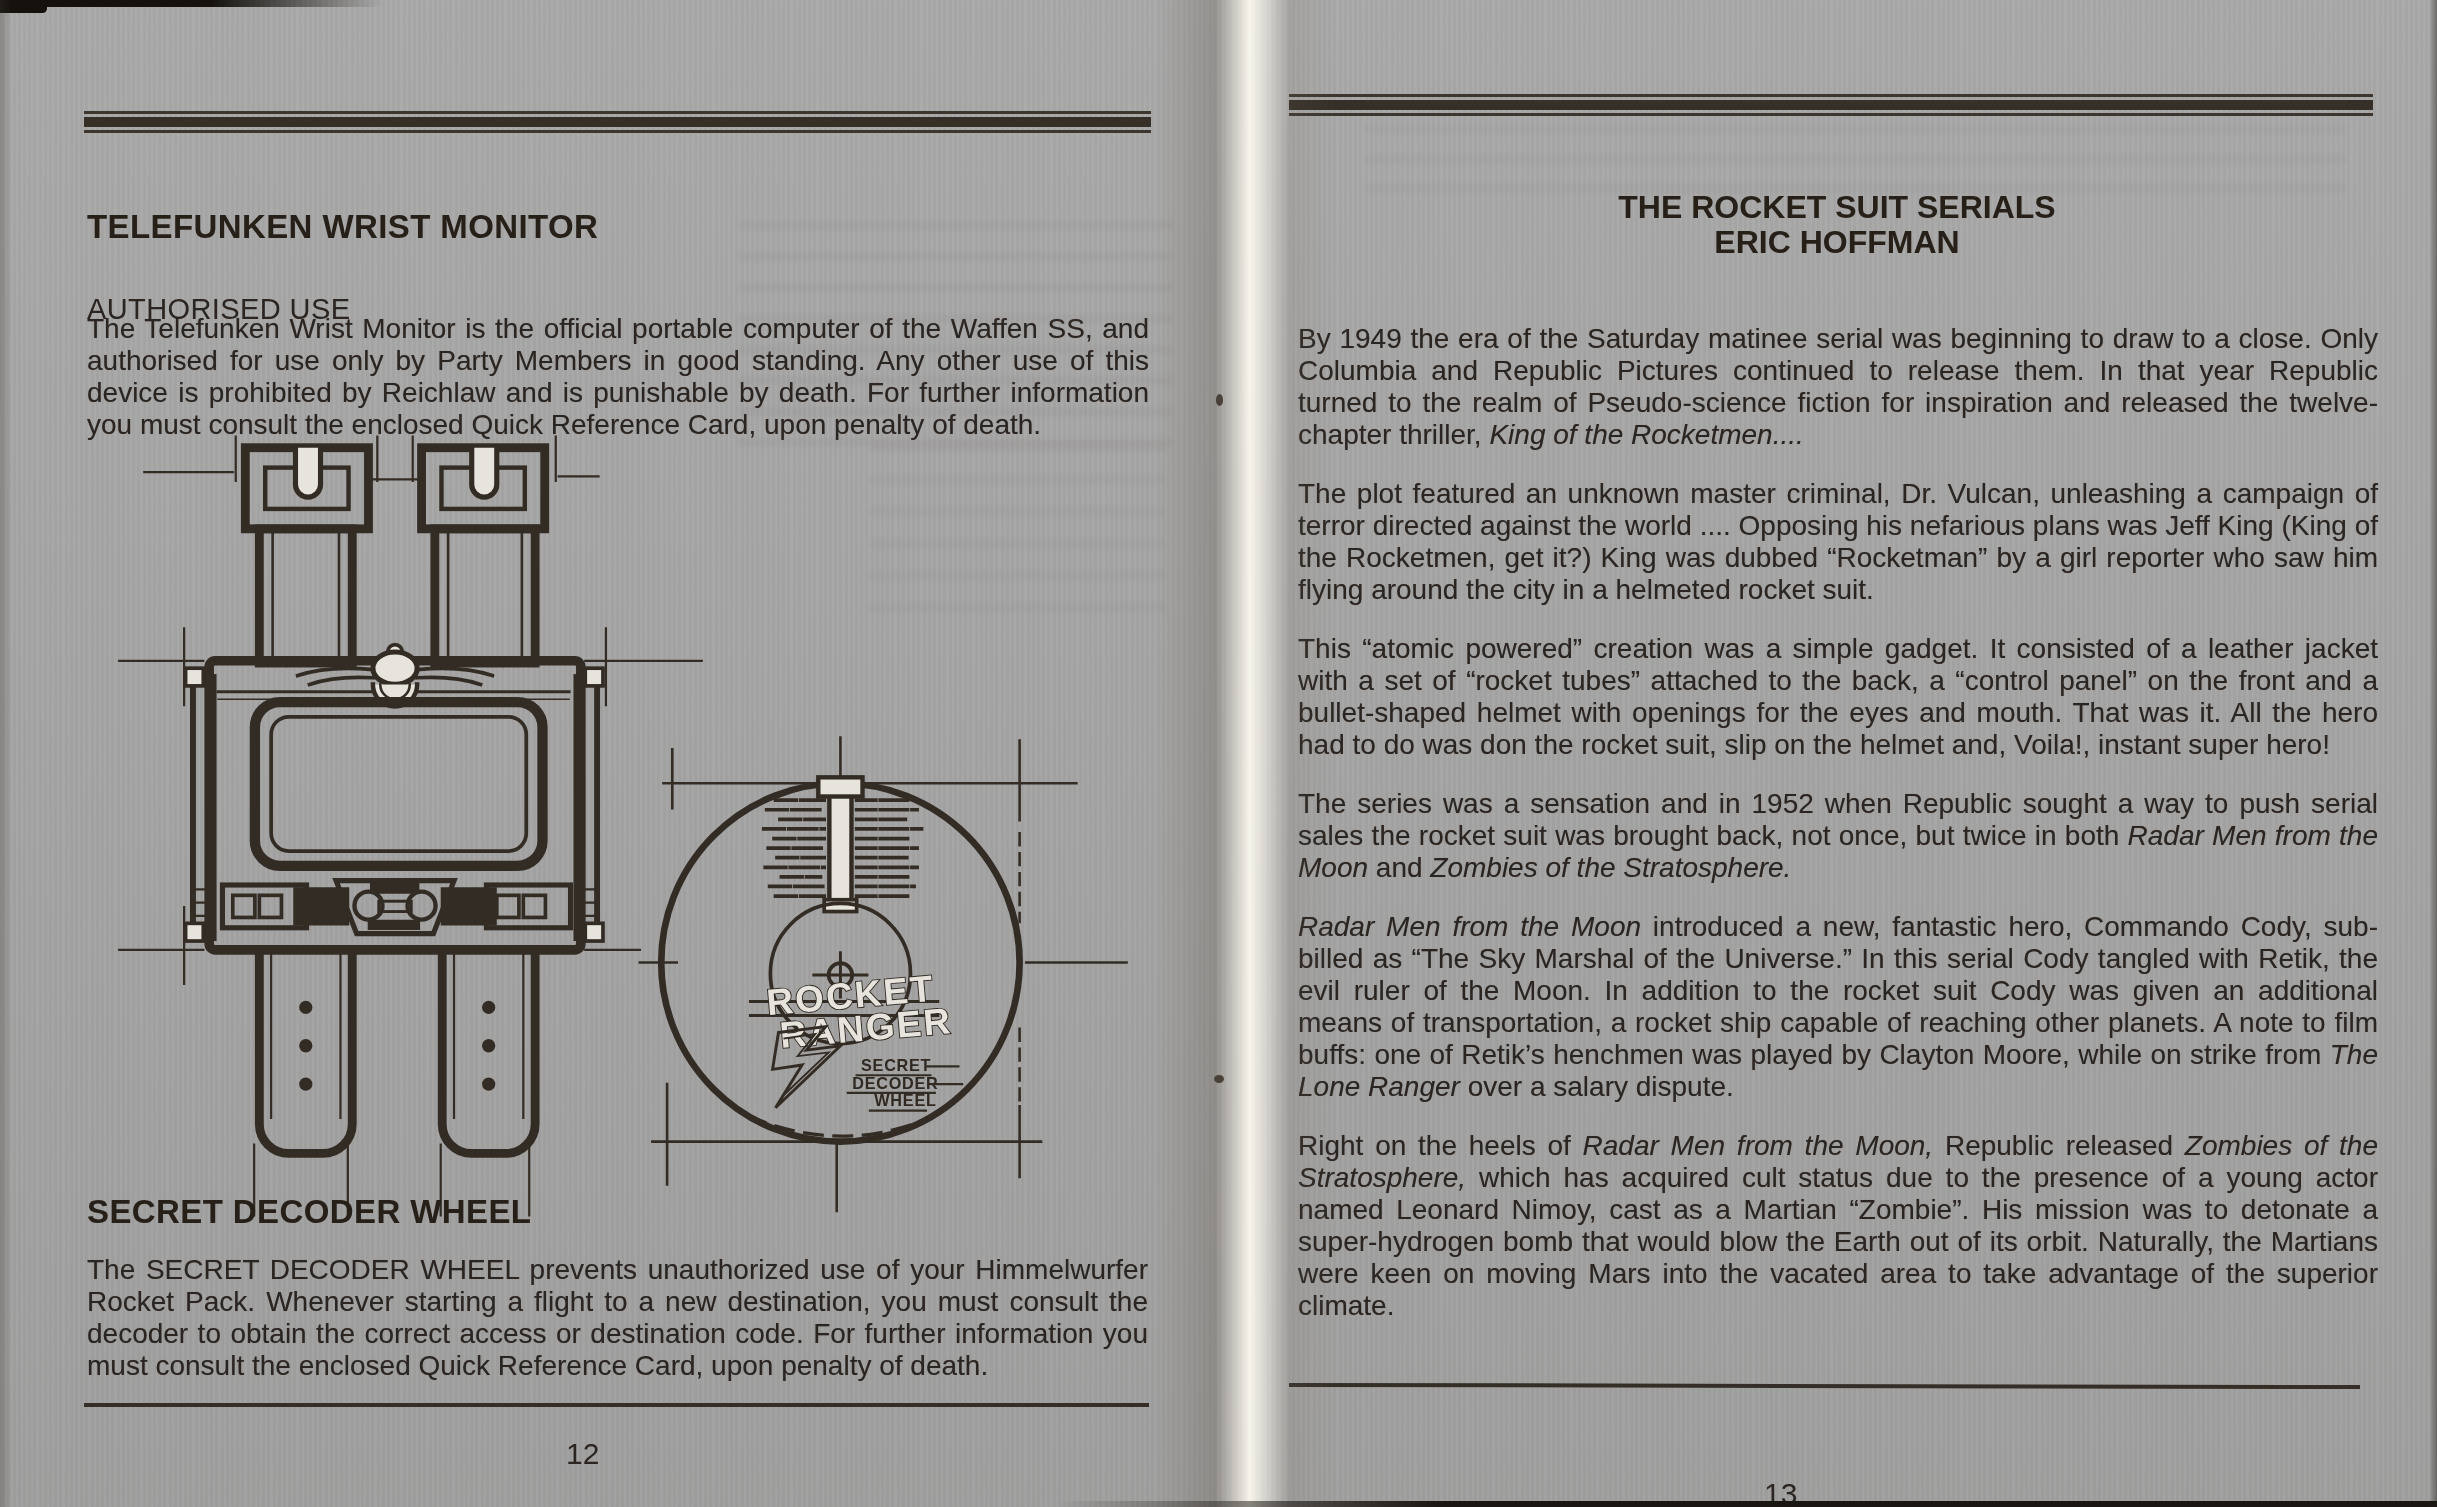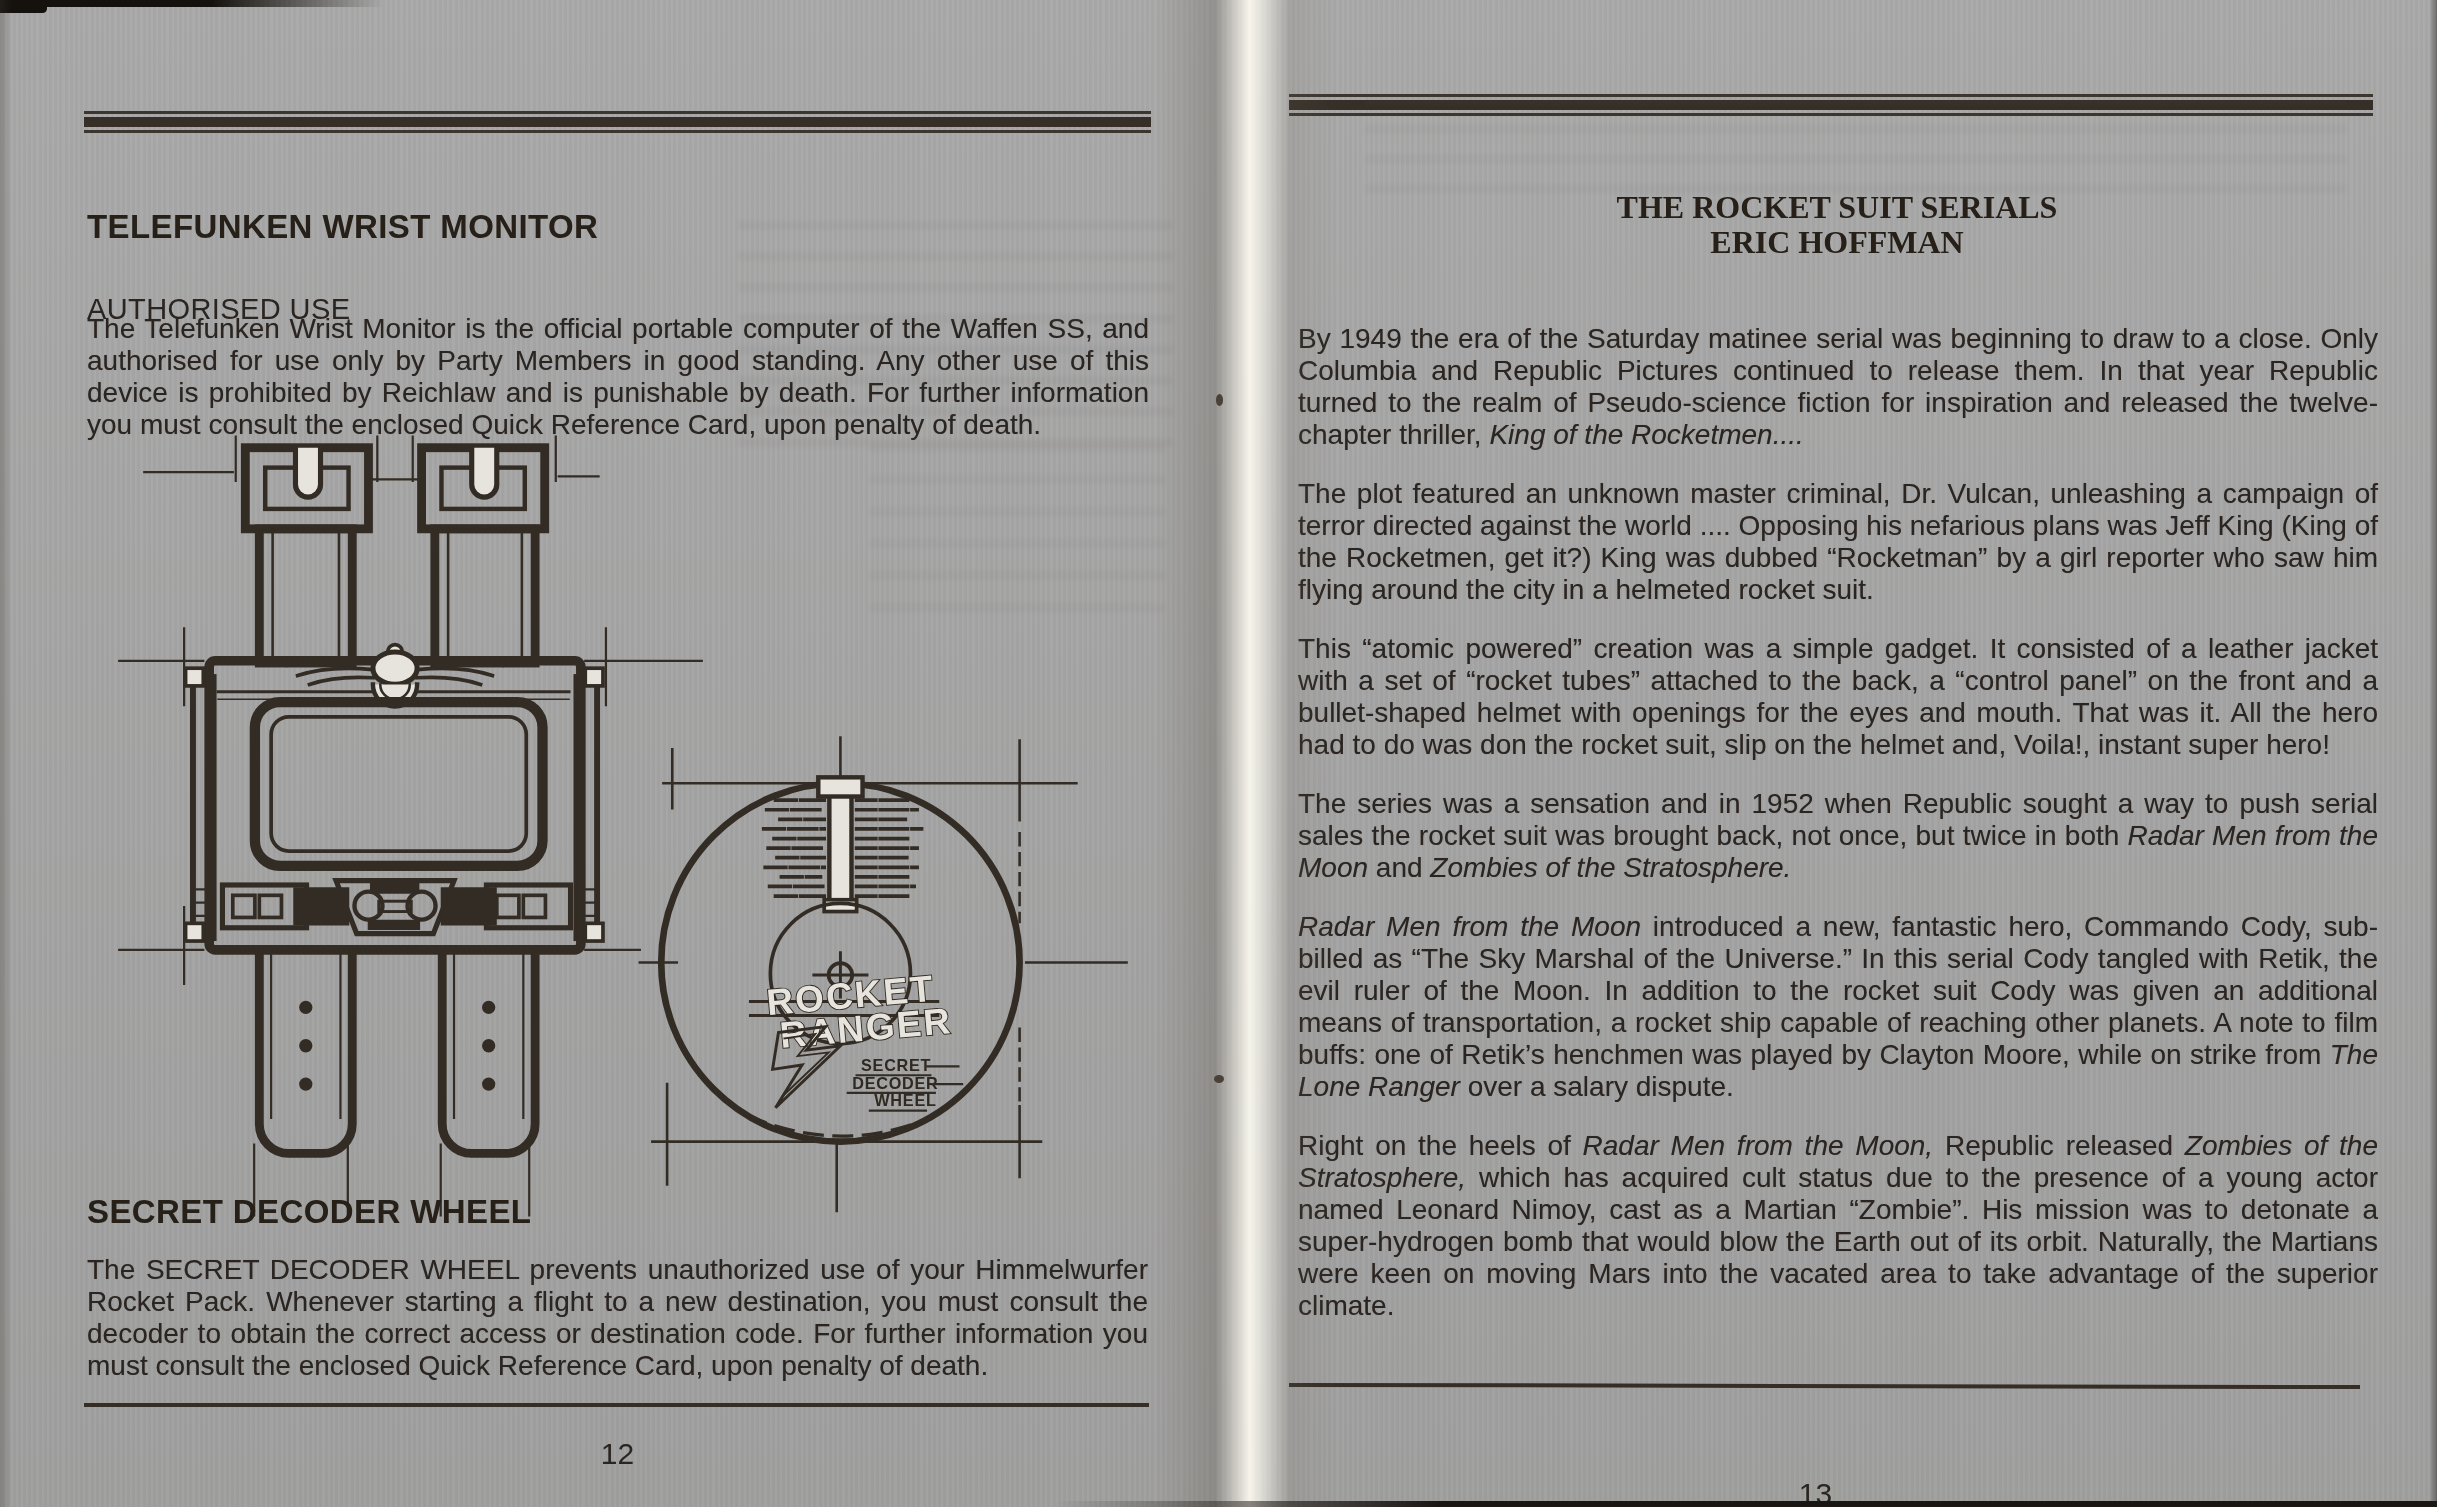--- a/index.html
+++ b/index.html
@@ -27,22 +27,22 @@
   
   .h-bold{font-weight:bold;font-size:33px;letter-spacing:0.4px;color:#262019;}
   .h-plain{font-weight:normal;font-size:29px;letter-spacing:0.4px;color:#2b2521;margin-top:20px;}
   .body-text{
     font-size:28px;line-height:32px;text-align:justify;
     color:#2b2521;text-shadow:0 0 0.7px rgba(43,37,33,.35);
   }
   .rp-flow p{margin:0 0 27px 0;}
   .rp-flow p:last-child{margin-bottom:0;}
   .em{font-weight:normal;font-style:italic;margin-top:20px;}
-  .title-block{text-align:center;font-weight:bold;font-size:32px;line-height:35px;color:#262019;font-family:Liberation Serif, serif;}
-  .pageno{font-size:30px;text-align:center;color:#2b2521;}
+  .title-block{text-align:center;font-weight:bold;font-size:32px;line-height:35px;color:#262019;}
+  .pageno{font-size:30px;text-align:left;color:#2b2521;}
   
   .fig{stroke:#332c25;fill:none;stroke-linecap:square;}
   .fig text{font-family:"Liberation Sans", sans-serif;stroke:none;fill:#2f2921;}
   .fig .outl{fill:#e7e4de;stroke:#2f2921;paint-order:stroke;}
   
   .gutter{
     background:linear-gradient(to right,
       rgba(108,100,90,0) 0%, rgba(108,100,90,.16) 16%, rgba(88,80,70,.26) 33%,
       rgba(253,251,241,.92) 52%, rgba(253,251,241,.5) 62%,
       rgba(120,112,100,.12) 74%, rgba(108,100,90,0) 100%);

